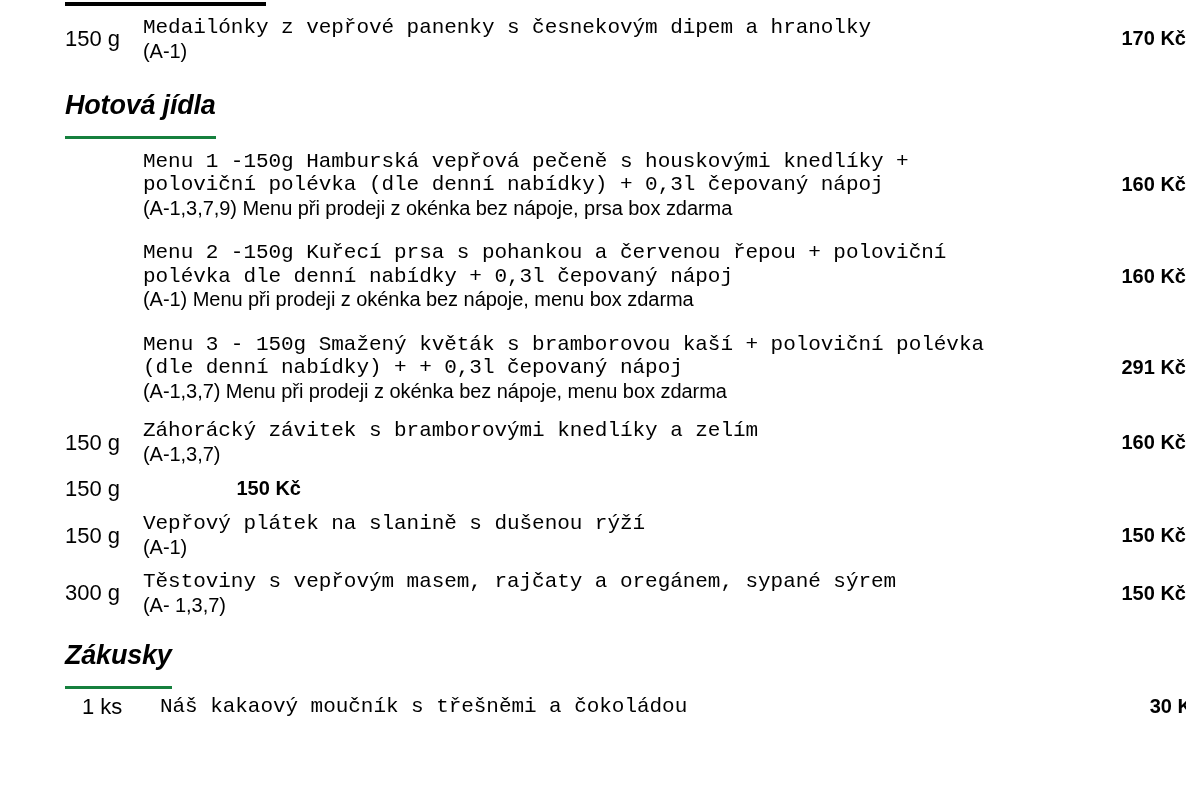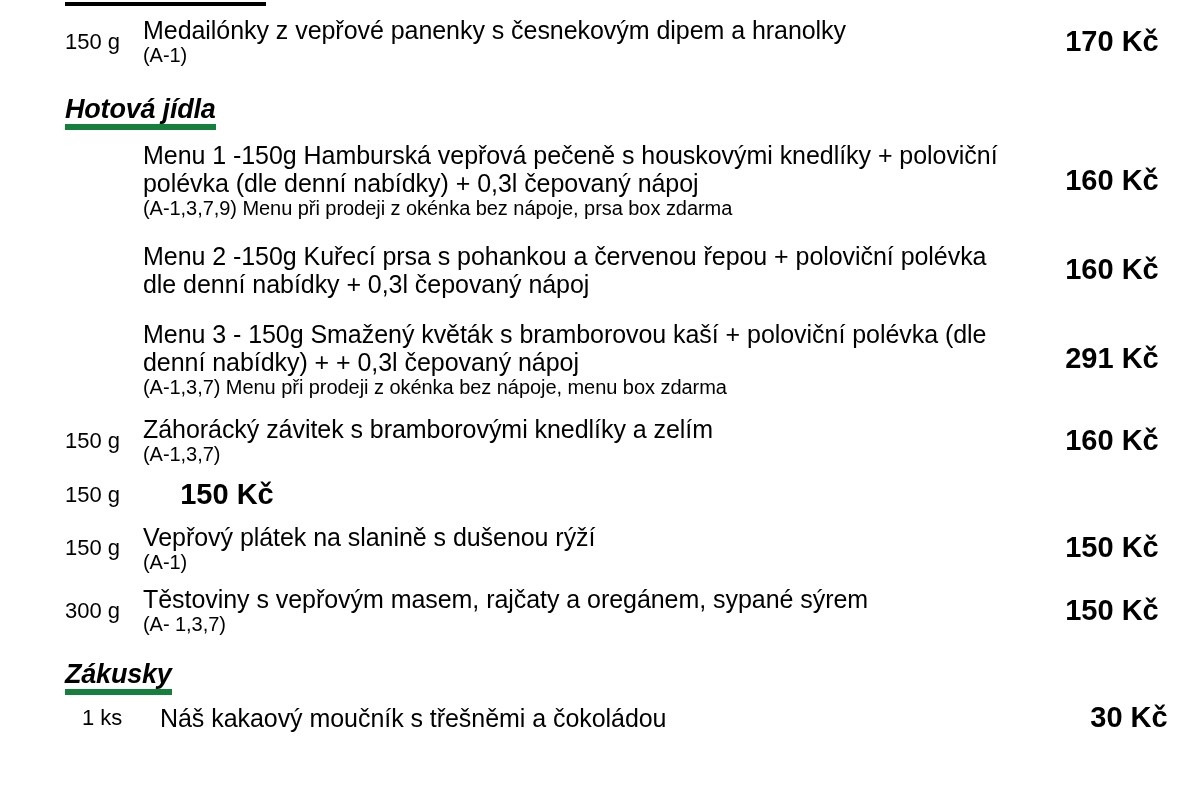--- a/index.html
+++ b/index.html
@@ -46,22 +46,22 @@
     font-style: italic;
     font-weight: bold;
     letter-spacing: -0.2px;
     padding-left: 65px;
     margin: 0;
     line-height: 1.0;
     white-space: nowrap;
   }
   .section-heading .sh-text {
     display: inline-block;
-    border-bottom: 6px solid #15803d;
-    padding-bottom: 1px;
+    border-bottom: 3px solid #15803d;
+    padding-bottom: 17px;
     font-style: italic;
   }
   .sec-hotova { margin-top: 24px; }
   .sec-zakusky { margin-top: 20px; }
 
   
   .item {
     display: flex;
     align-items: center;
     width: 1186px;
@@ -79,36 +79,37 @@
     box-sizing: border-box;
   }
   .item-weight.empty { visibility: hidden; }
 
   .item-main {
     flex: 1 1 auto;
     min-width: 0;
     padding-right: 10px;
   }
   .item-name {
-    font-size: 25px;
+    font-size: 21px;
     line-height: 1.12;
     letter-spacing: -0.05px;
+    font-family: Liberation Mono, monospace;
   }
   .item-alg {
     font-size: 20px;
     line-height: 1.12;
     letter-spacing: -0.05px;
     margin-top: 0px;
   }
   .item-price {
     flex: 0 0 158px;
     width: 158px;
-    font-size: 29px;
+    font-size: 20px;
     font-weight: bold;
-    text-align: center;
+    text-align: right;
     white-space: nowrap;
     padding-left: 10px;
     box-sizing: border-box;
   }
 
   
   .item.pad-sm  { padding-top: 6px;  padding-bottom: 6px; }
   .item.pad-md  { padding-top: 11px; padding-bottom: 11px; }
   .item.first   { padding-top: 10px; }
   .item.last    { padding-top: 6px; margin-left: 17px; }
@@ -141,20 +142,21 @@
         <div class="item-name">Menu 1 -150g Hamburská vepřová pečeně s houskovými knedlíky + poloviční polévka (dle denní nabídky) + 0,3l čepovaný nápoj</div>
         <div class="item-alg">(A-1,3,7,9) Menu při prodeji z okénka bez nápoje, prsa box zdarma</div>
       </div>
       <div class="item-price">160 Kč</div>
     </div>
 
     <div class="item pad-md">
       <div class="item-weight empty"></div>
       <div class="item-main">
         <div class="item-name">Menu 2 -150g Kuřecí prsa s pohankou a červenou řepou + poloviční polévka dle denní nabídky + 0,3l čepovaný nápoj</div>
+        <div class="item-alg">(A-1) Menu při prodeji z okénka bez nápoje, menu box zdarma</div>
       </div>
       <div class="item-price">160 Kč</div>
     </div>
 
     <div class="item pad-md">
       <div class="item-weight empty"></div>
       <div class="item-main">
         <div class="item-name">Menu 3 - 150g Smažený květák s bramborovou kaší + poloviční polévka (dle denní nabídky) + + 0,3l čepovaný nápoj</div>
         <div class="item-alg">(A-1,3,7) Menu při prodeji z okénka bez nápoje, menu box zdarma</div>
       </div>

